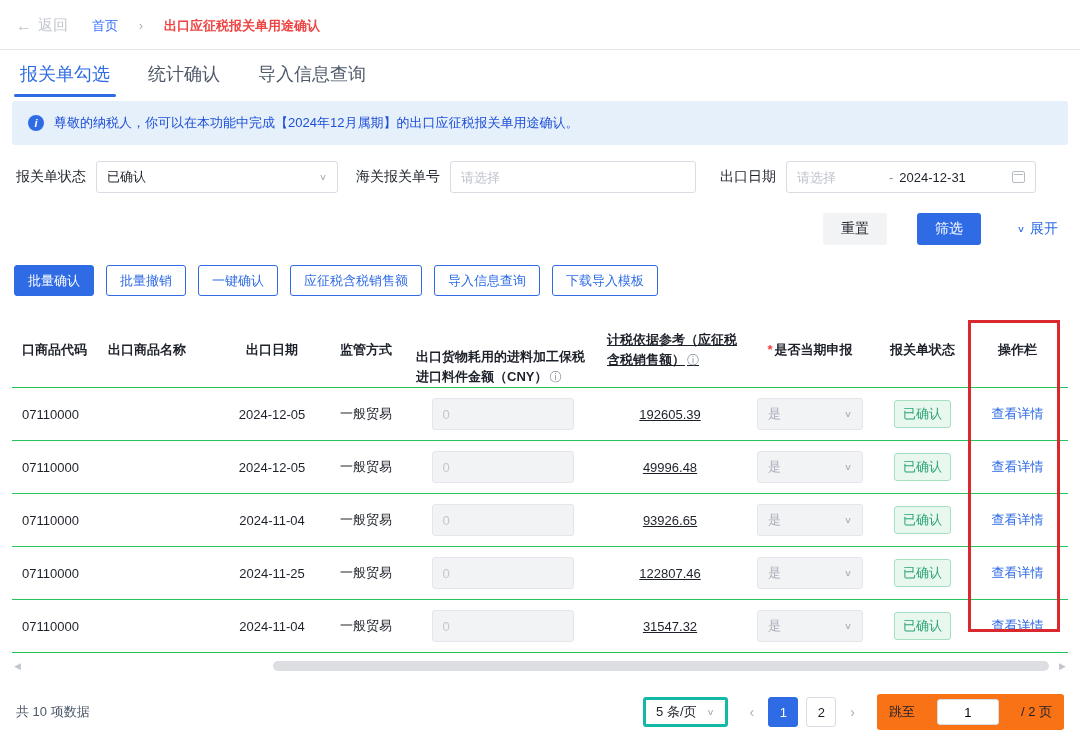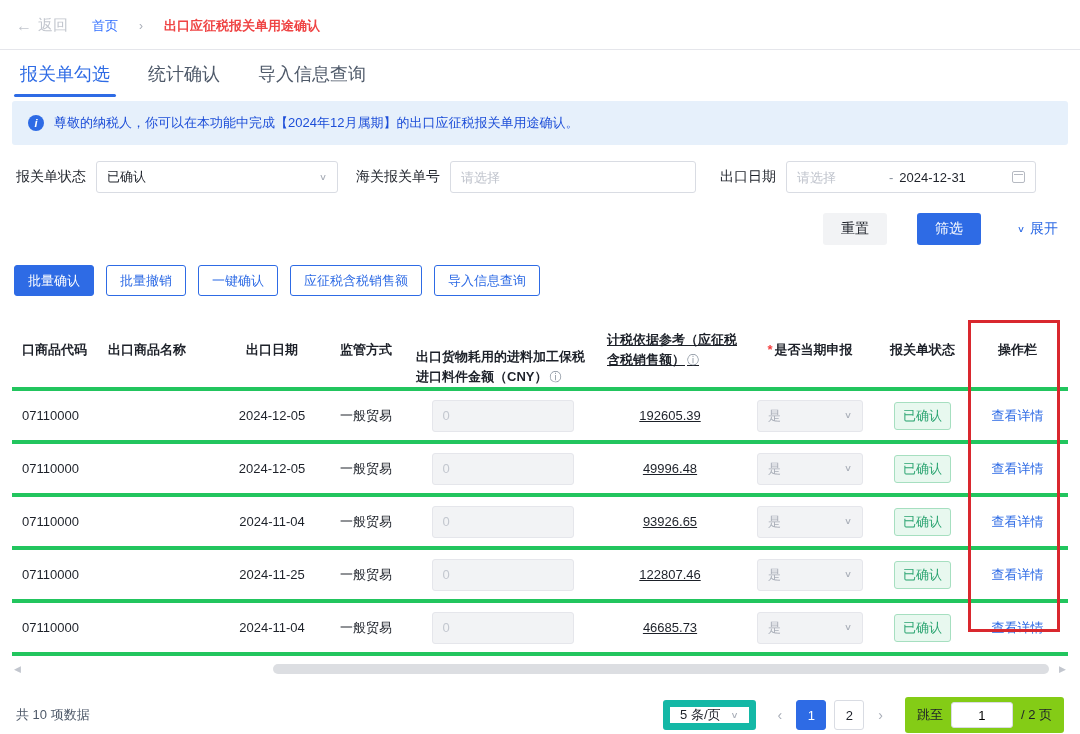--- a/index.html
+++ b/index.html
@@ -50,21 +50,21 @@
   .expand { color:#2e6be5; font-size:14px; display:flex; align-items:center; gap:5px; cursor:pointer; margin-left:6px; }
   .expand .chev { color:#2e6be5; }
 
   
   .toolbar { display:flex; gap:12px; margin:20px 0 0 14px; }
   .tbtn { height:31px; padding:0 13px; border-radius:3px; font-size:13px; display:flex; align-items:center; cursor:pointer; background:#fff; border:1px solid #2e6be5; color:#2e6be5; font-family:inherit; }
   .tbtn.primary { background:#2e6be5; color:#fff; }
 
   
   .table-wrap { margin:16px 12px 0 12px; position:relative; }
-  .thead, .trow { display:flex; align-items:center; border-bottom:4px solid #22c55e; }
+  .thead, .trow { display:flex; align-items:center; border-bottom:1px solid #22c55e; }
   .thead { min-height:62px; font-weight:700; }
   .trow { height:53px; }
   .td, .th { padding:0 6px; }
   .c1 { width:90px; padding-left:10px; }
   .c2 { width:120px; }
   .c3 { width:100px; text-align:center; }
   .c4 { width:88px; text-align:center; }
   .c5 { width:185px; display:flex; justify-content:center; }
   .th.c5 { display:block; text-align:left; line-height:1.55;margin-top:35px; }
   .c6 { width:150px; text-align:center;text-decoration:underline; }
@@ -85,25 +85,25 @@
   
   .hscroll { display:flex; align-items:center; margin:7px 14px 0 14px; height:12px; gap:4px; }
   .scroll-arrow { color:#c2c6ce; font-size:9px; }
   .scroll-track { flex:1; position:relative; height:10px; }
   .scroll-thumb { position:absolute; left:248px; right:6px; top:0; height:10px; background:#dcdee2; border-radius:6px; }
 
   
   .footer { display:flex; align-items:center; justify-content:space-between; margin:22px 16px 0 16px; }
   .total { color:#4e5969; }
   .pager { display:flex; align-items:center; gap:8px; }
-  .psize { height:30px; border:7px solid #14b8a6; border-radius:3px; background:#fff; display:flex; align-items:center; gap:10px; padding:0 10px; cursor:pointer; margin-right:8px; }
+  .psize { height:30px; border:3px solid #14b8a6; border-radius:3px; background:#fff; display:flex; align-items:center; gap:10px; padding:0 10px; cursor:pointer; margin-right:8px; }
   .pchev { color:#a9aeb8; font-size:14px; padding:0 6px; cursor:pointer; }
   .pnum { width:30px; height:30px; border-radius:3px; display:flex; align-items:center; justify-content:center; cursor:pointer; border:1px solid #d9dce3; background:#fff; color:#1d2129; }
   .pnum.active { background:#2e6be5; border-color:#2e6be5; color:#fff; }
-  .jump { display:flex; align-items:center; gap:8px; background:#84cc16; padding:5px 12px; border-radius:3px; margin-left:8px; color:#1d2129; }
+  .jump { display:flex; align-items:center; gap:22px; background:#f97316; padding:5px 12px; border-radius:3px; margin-left:8px; color:#1d2129; }
   .jump input { width:62px; height:26px; border:1px solid #d9dce3; border-radius:3px; text-align:center; font-size:13px; font-family:inherit; background:#fff; }
 </style>
 </head>
 <body>
 
 <div class="top-bar">
   <div class="back">
     <span class="arrow">←</span>
     <span>返回</span>
   </div>
@@ -152,20 +152,21 @@
     <span>展开</span>
   </div>
 </div>
 
 <div class="toolbar">
   <button class="tbtn primary">批量确认</button>
   <button class="tbtn">批量撤销</button>
   <button class="tbtn">一键确认</button>
   <button class="tbtn">应征税含税销售额</button>
   <button class="tbtn">导入信息查询</button>
+  <button class="tbtn">下载导入模板</button>
 </div>
 
 <div class="table-wrap">
   <div class="thead">
     <div class="th c1">口商品代码</div>
     <div class="th c2">出口商品名称</div>
     <div class="th c3">出口日期</div>
     <div class="th c4">监管方式</div>
     <div class="th c5"><span>出口货物耗用的进料加工保税进口料件金额（CNY）</span><span class="info-o">ⓘ</span></div>
     <div class="th c6"><span>计税依据参考（应征税含税销售额）</span><span class="info-o">ⓘ</span></div>
@@ -267,21 +268,21 @@
   </div>
 
   <div class="trow">
     <div class="td c1">07110000</div>
     <div class="td c2"></div>
     <div class="td c3">2024-11-04</div>
     <div class="td c4">一般贸易</div>
     <div class="td c5">
       <input class="cell-input" disabled="" value="0" style="">
     </div>
-    <div class="td c6">46685.73</div>
+    <div class="td c6">31547.32</div>
     <div class="td c7">
       <div class="mini-select">
         <span>是</span>
         <span class="chev">∨</span>
       </div>
     </div>
     <div class="td c8">
       <span class="badge">已确认</span>
     </div>
     <div class="td c9">

